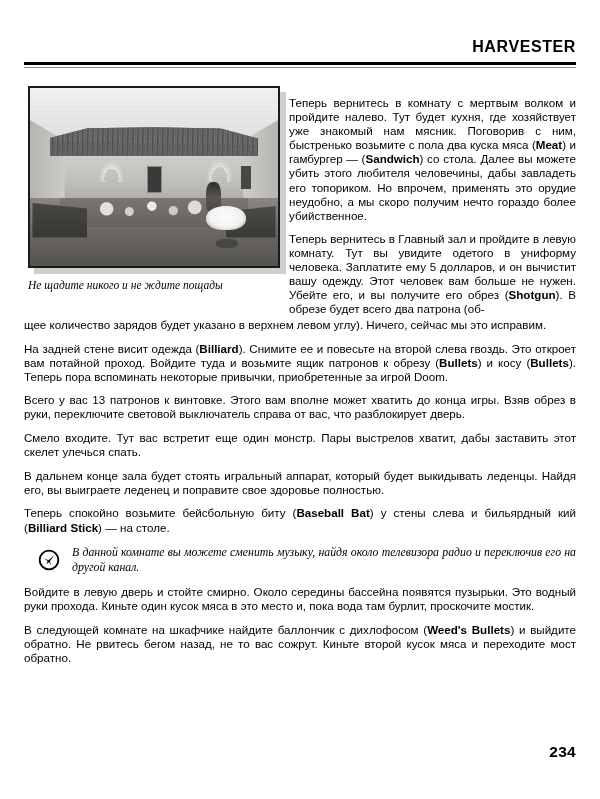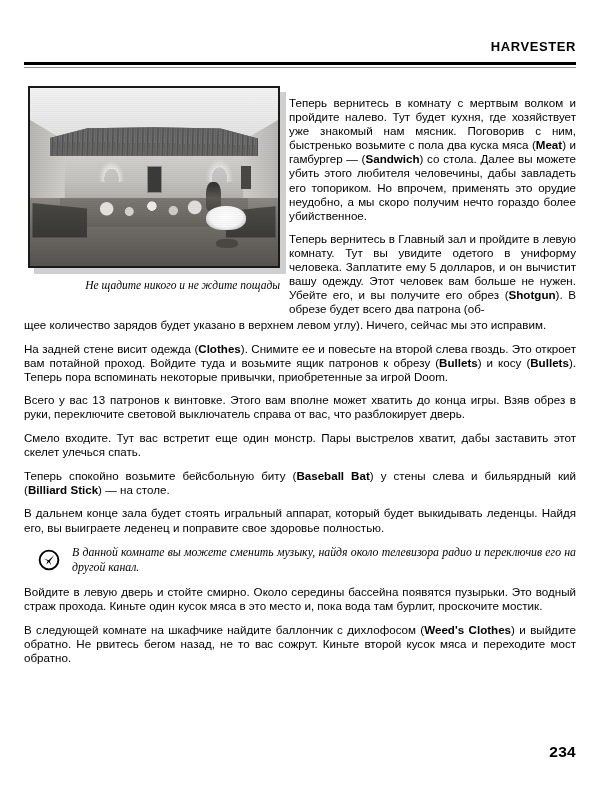--- a/index.html
+++ b/index.html
@@ -29,21 +29,21 @@
     position: absolute;
     left: 24px;
     top: 36px;
     width: 552px;
     height: 34px;
   }
   .header-title {
     position: absolute;
     right: 0;
     top: 0;
-    font-size: 13px;
+    font-size: 16px;
     font-weight: bold;
     letter-spacing: 0.6px;
     line-height: 22px;
     white-space: nowrap;
   }
   .rule-thick {
     position: absolute;
     left: 0;
     top: 26px;
     width: 552px;
@@ -236,21 +236,21 @@
     position: absolute;
     inset: 0;
     background-image:
       repeating-linear-gradient(0deg, rgba(0,0,0,0.05) 0px, rgba(0,0,0,0.05) 1px, rgba(255,255,255,0.04) 1px, rgba(255,255,255,0.04) 2px);
     mix-blend-mode: multiply;
     opacity: .55;
   }
   .figure-caption {
     margin-top: 10px;
     width: 252px;
-    text-align: right;
+    text-align: left;
     font-family: "Liberation Serif", serif;
     font-style: italic;
     font-size: 11.5px;
     line-height: 14px;
   }
 
   
   .body-text {
     font-size: 11.6px;
     line-height: 14.1px;
@@ -348,35 +348,35 @@
     <div class="figure-caption">Не щадите никого и не ждите пощады</div>
   </div>
 
   <div class="col-right body-text">
     <p>Теперь вернитесь в комнату с мертвым волком и пройдите налево. Тут будет кухня, где хозяйствует уже знакомый нам мясник. Поговорив с ним, быстренько возьмите с пола два куска мяса (<b>Meat</b>) и гамбургер — (<b>Sandwich</b>) со стола. Далее вы можете убить этого любителя человечины, дабы завладеть его топориком. Но впрочем, применять это орудие неудобно, а мы скоро получим нечто гораздо более убийственное.</p>
     <p>Теперь вернитесь в Главный зал и пройдите в левую комнату. Тут вы увидите одетого в униформу человека. Заплатите ему 5 долларов, и он вычистит вашу одежду. Этот человек вам больше не нужен. Убейте его, и вы получите его обрез (<b>Shotgun</b>). В обрезе будет всего два патрона (об-</p>
   </div>
 
   <div class="full-width body-text">
     <p>щее количество зарядов будет указано в верхнем левом углу). Ничего, сейчас мы это исправим.</p>
-    <p>На задней стене висит одежда (<b>Clothes</b>). Снимите ее и повесьте на второй слева гвоздь. Это откроет вам потайной проход. Войдите туда и возьмите ящик патронов к обрезу (<b>Bullets</b>) и косу (<b>Bullets</b>). Теперь пора вспоминать некоторые привычки, приобретенные за игрой Doom.</p>
+    <p>На задней стене висит одежда (<b>Billiard</b>). Снимите ее и повесьте на второй слева гвоздь. Это откроет вам потайной проход. Войдите туда и возьмите ящик патронов к обрезу (<b>Bullets</b>) и косу (<b>Bullets</b>). Теперь пора вспоминать некоторые привычки, приобретенные за игрой Doom.</p>
     <p>Всего у вас 13 патронов к винтовке. Этого вам вполне может хватить до конца игры. Взяв обрез в руки, переключите световой выключатель справа от вас, что разблокирует дверь.</p>
     <p>Смело входите. Тут вас встретит еще один монстр. Пары выстрелов хватит, дабы заставить этот скелет улечься спать.</p>
+    <p>В дальнем конце зала будет стоять игральный аппарат, который будет выкидывать леденцы. Найдя его, вы выиграете леденец и поправите свое здоровье полностью.</p>
     <p>Теперь спокойно возьмите бейсбольную биту (<b>Baseball Bat</b>) у стены слева и бильярдный кий (<b>Billiard Stick</b>) — на столе.</p>
-    <p>В дальнем конце зала будет стоять игральный аппарат, который будет выкидывать леденцы. Найдя его, вы выиграете леденец и поправите свое здоровье полностью.</p>
 
     <div class="note">
       <span class="note-icon">
         <svg viewBox="0 0 24 24" width="22" height="22" aria-hidden="true">
           <circle cx="12" cy="12" r="10.2" fill="none" stroke="#000" stroke-width="2.1"></circle>
           <path d="M6.2 10.4 L11.6 12.2 L17.8 6.6 L13.0 13.3 L14.4 17.6 L11.9 14.3 L9.0 16.9 L10.6 13.0 Z" fill="#000"></path>
         </svg>
       </span>
       <span class="note-text">В данной комнате вы можете сменить музыку, найдя около телевизора радио и переключив его на другой канал.</span>
     </div>
 
-    <p>Войдите в левую дверь и стойте смирно. Около середины бассейна появятся пузырьки. Это водный страж прохода. Киньте один кусок мяса в это место и, пока вода там бурлит, проскочите мостик.</p>
-    <p>В следующей комнате на шкафчике найдите баллончик с дихлофосом (<b>Weed's Clothes</b>) и выйдите обратно. Не рвитесь бегом назад, не то вас сожрут. Киньте второй кусок мяса и переходите мост обратно.</p>
+    <p>Войдите в левую дверь и стойте смирно. Около середины бассейна появятся пузырьки. Это водный руки прохода. Киньте один кусок мяса в это место и, пока вода там бурлит, проскочите мостик.</p>
+    <p>В следующей комнате на шкафчике найдите баллончик с дихлофосом (<b>Weed's Bullets</b>) и выйдите обратно. Не рвитесь бегом назад, не то вас сожрут. Киньте второй кусок мяса и переходите мост обратно.</p>
   </div>
 
   <div class="page-number">234</div>
 
 </div>
 
 </body></html>

